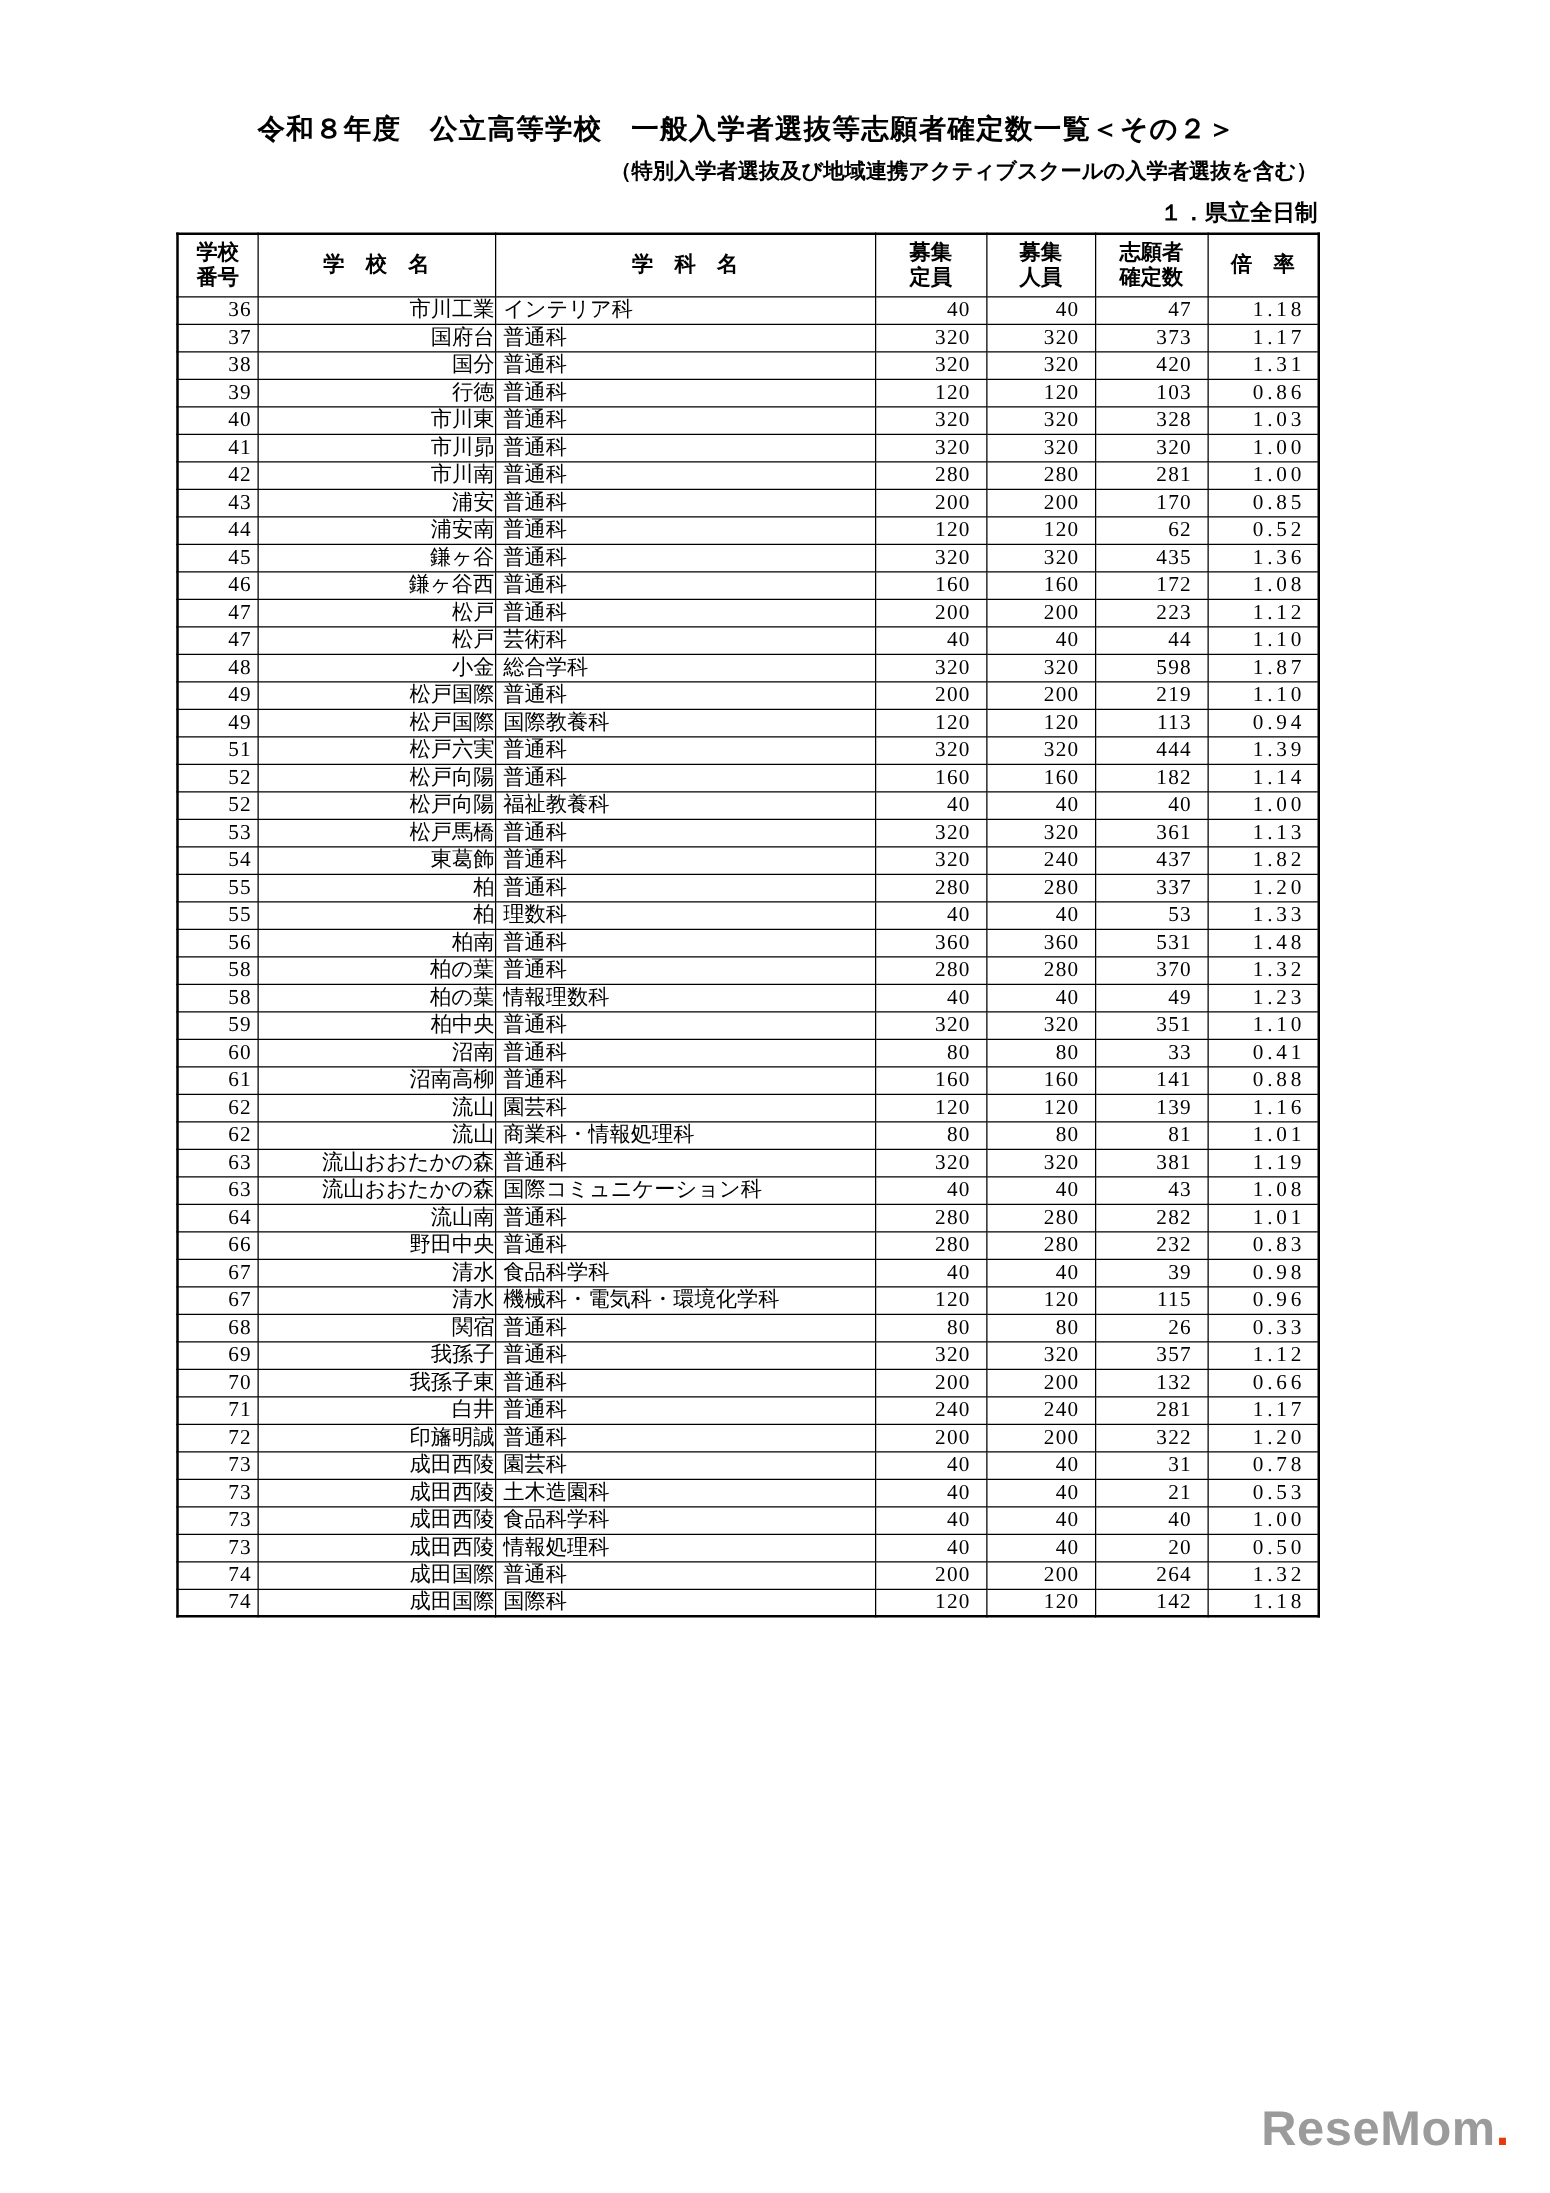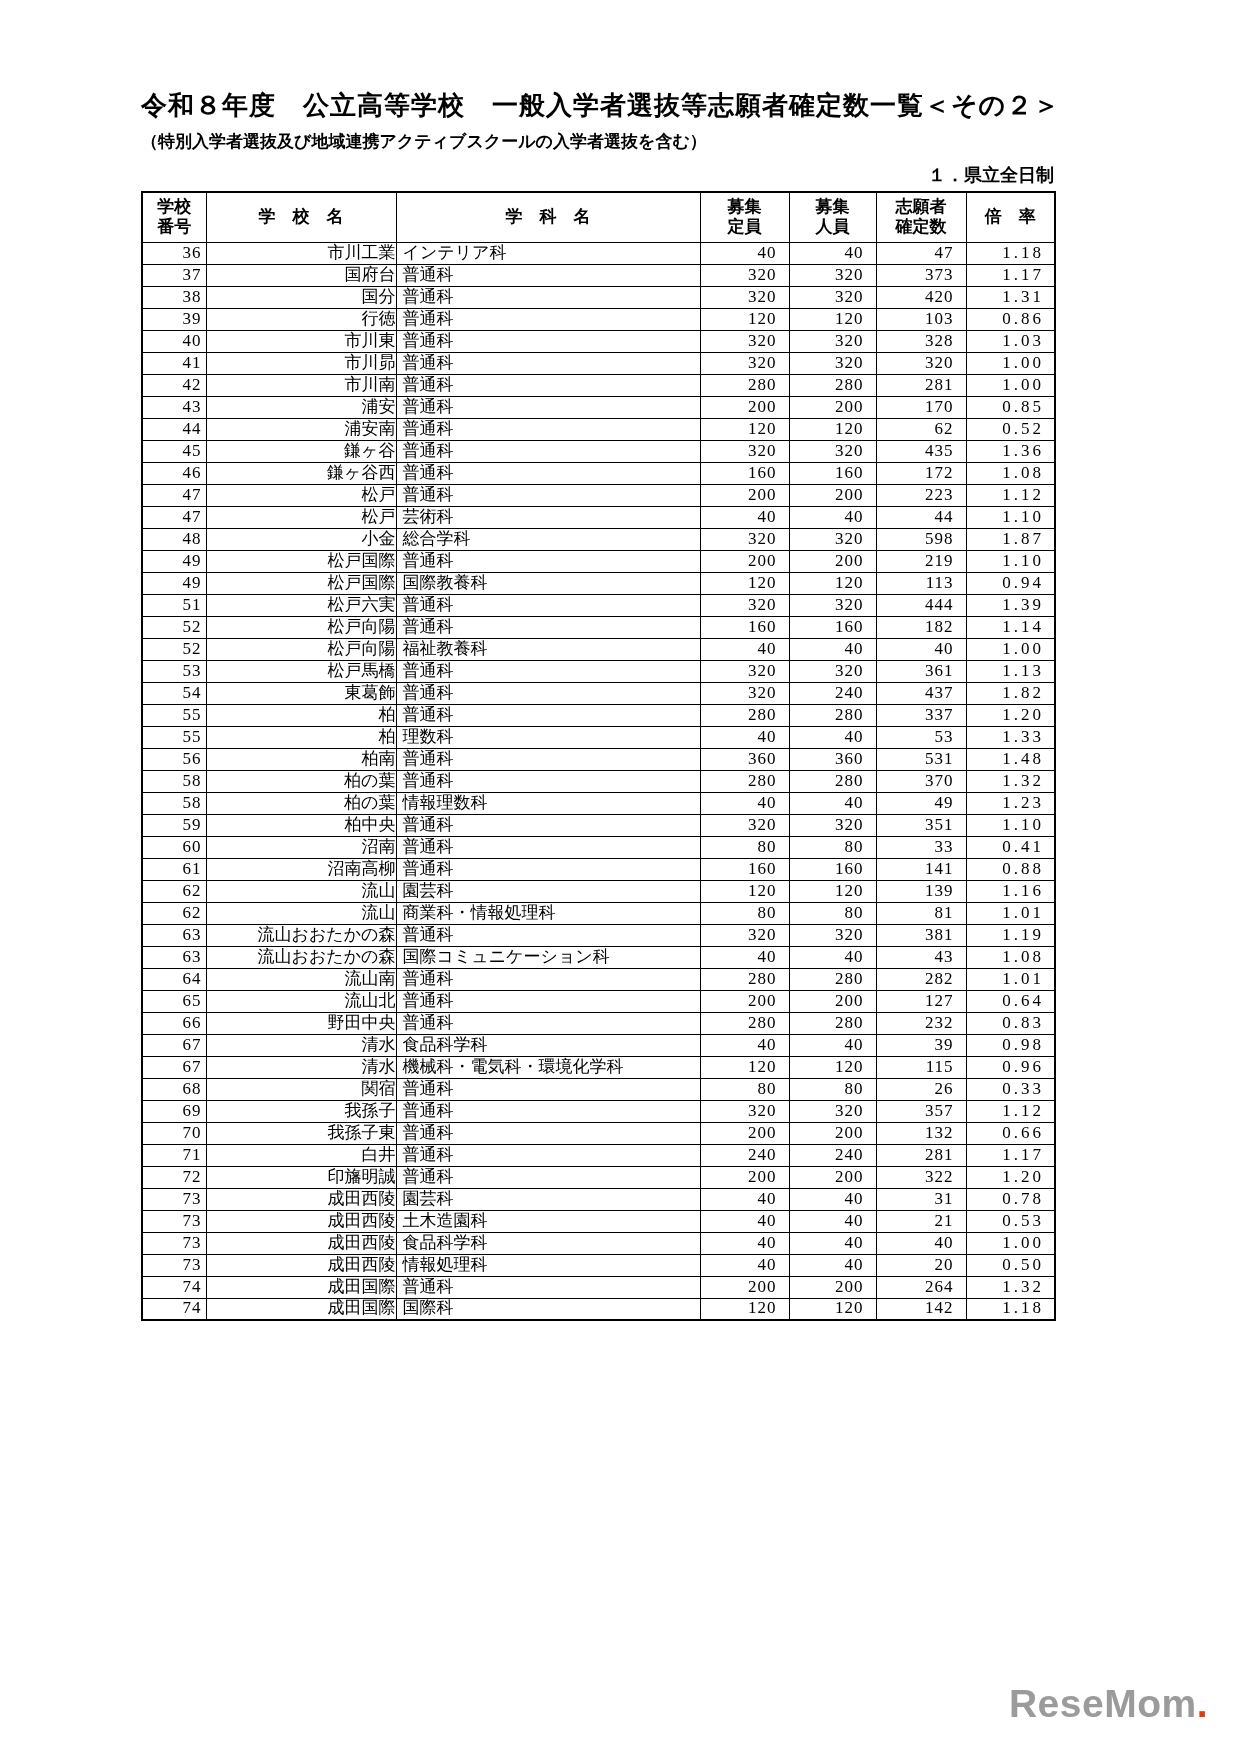--- a/index.html
+++ b/index.html
@@ -13,30 +13,30 @@
     color: #000;
     overflow: hidden;
   }
   .content {
     position: absolute;
     left: 141px;
     top: 88px;
     width: 913px;
   }
   .title {
-    font-size: 26px;
+    font-size: 22px;
     font-weight: bold;
     text-align: center;
     letter-spacing: 1px;
     white-space: nowrap;
   }
   .subtitle {
     font-size: 17px;
     font-weight: bold;
-    text-align: left;
+    text-align: right;
     margin-top: 7px;
     white-space: nowrap;
   }
   .section-label {
     font-size: 18px;
     font-weight: bold;
     text-align: right;
     margin: 10px 0 4px 8px;
   }
   table.main {
@@ -425,29 +425,20 @@
           <tr>
             <td class="no">64</td>
             <td class="name">流山南</td>
             <td class="dept">普通科</td>
             <td class="num">280</td>
             <td class="num">280</td>
             <td class="num">282</td>
             <td class="ratio">1.01</td>
           </tr>
           <tr>
-            <td class="no">65</td>
-            <td class="name">流山北</td>
-            <td class="dept">普通科</td>
-            <td class="num">200</td>
-            <td class="num">200</td>
-            <td class="num">127</td>
-            <td class="ratio">0.64</td>
-          </tr>
-          <tr>
             <td class="no">66</td>
             <td class="name">野田中央</td>
             <td class="dept">普通科</td>
             <td class="num">280</td>
             <td class="num">280</td>
             <td class="num">232</td>
             <td class="ratio">0.83</td>
           </tr>
           <tr>
             <td class="no">67</td>

